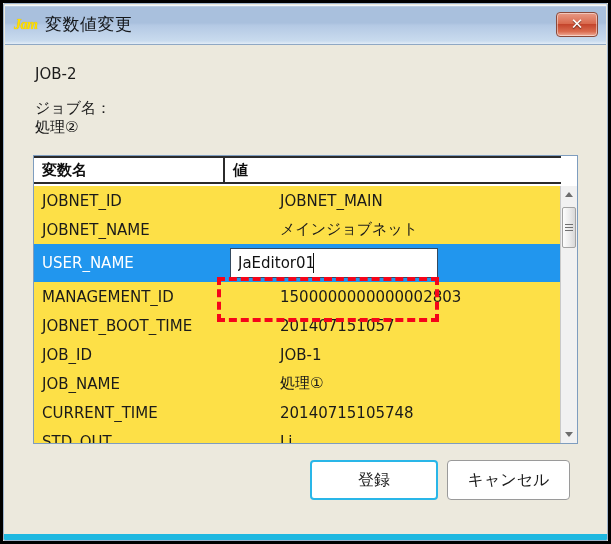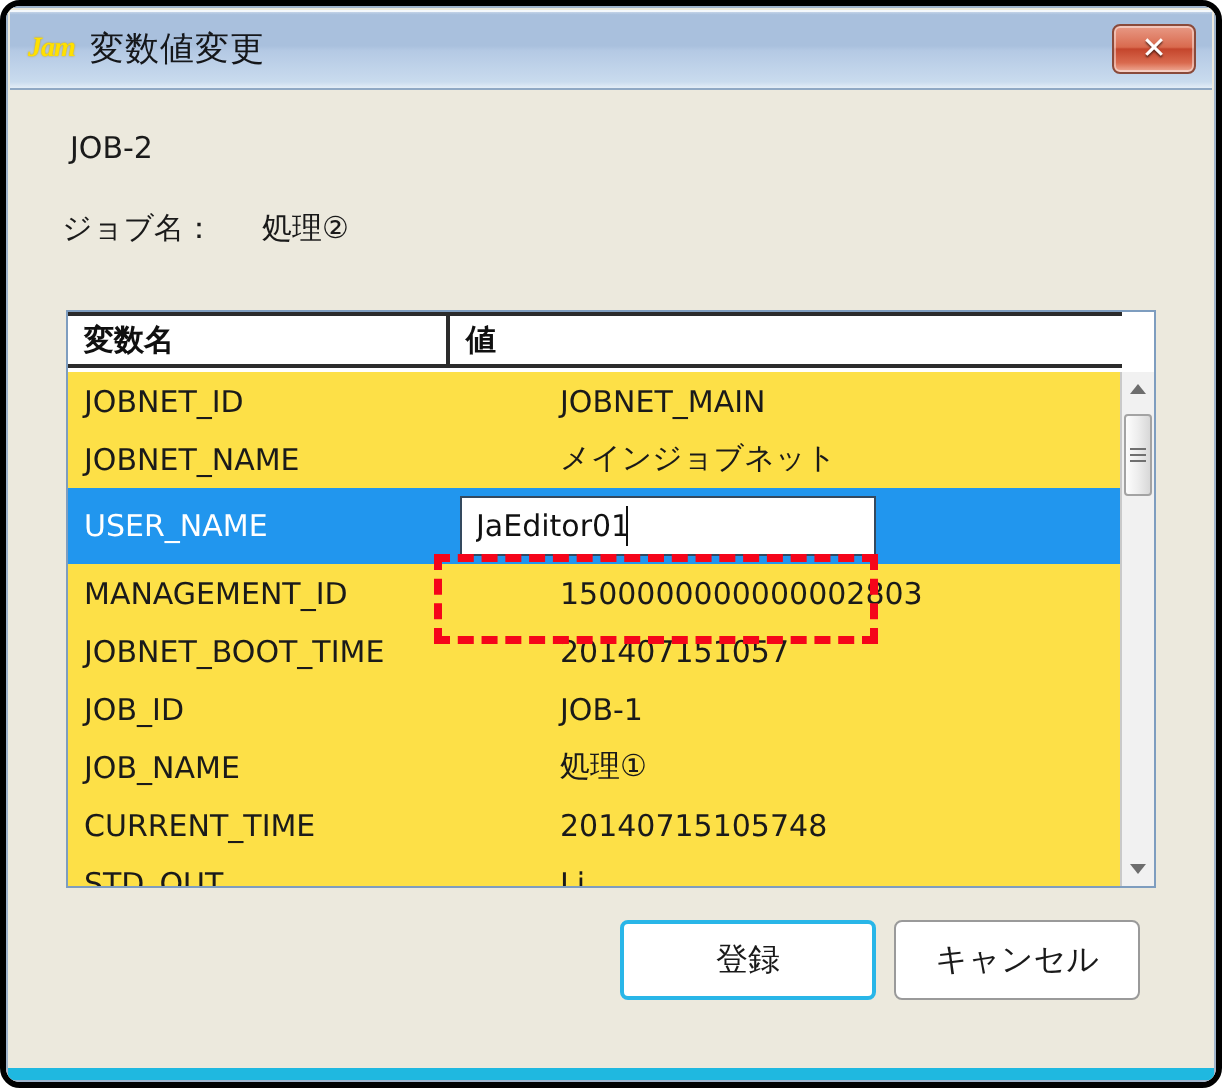--- a/index.html
+++ b/index.html
@@ -16,21 +16,21 @@
 
   
   .window {
     position: absolute;
     left: 0; top: 0;
     width: 611px;
     height: 544px;
     box-sizing: border-box;
     background: #ece9dd;
     border: 3px solid #000000;
-    border-radius: 10px;
+    border-radius: 0;
     overflow: hidden;
   }
   .window-inner {
     position: absolute;
     left: 0; top: 0; right: 0; bottom: 0;
     border: 1px solid #9fb4cc;
     border-radius: 2px;
     background: #ece9dd;
     box-sizing: border-box;
     overflow: hidden;
@@ -130,21 +130,21 @@
     align-items: baseline;
     font-size: 15px;
     color: #1a1a1a;
     font-family: "DejaVu Sans", "Liberation Sans", sans-serif;
     white-space: nowrap;
   }
   .field-label { width: 96px; }
   .field-value { margin-left: 4px; }
 
   #row-jobid  { left: 26px; top: 20px; }
-  #row-jobname{ left: 26px; top: 60px; }
+  #row-jobname{ left: 26px; top: 54px; flex-direction: column; }
 
   
   .table-wrap {
     position: absolute;
     left: 28px;
     top: 110px;
     width: 545px;
     height: 289px;
     box-sizing: border-box;
     border: 1px solid #7e9dbf;

